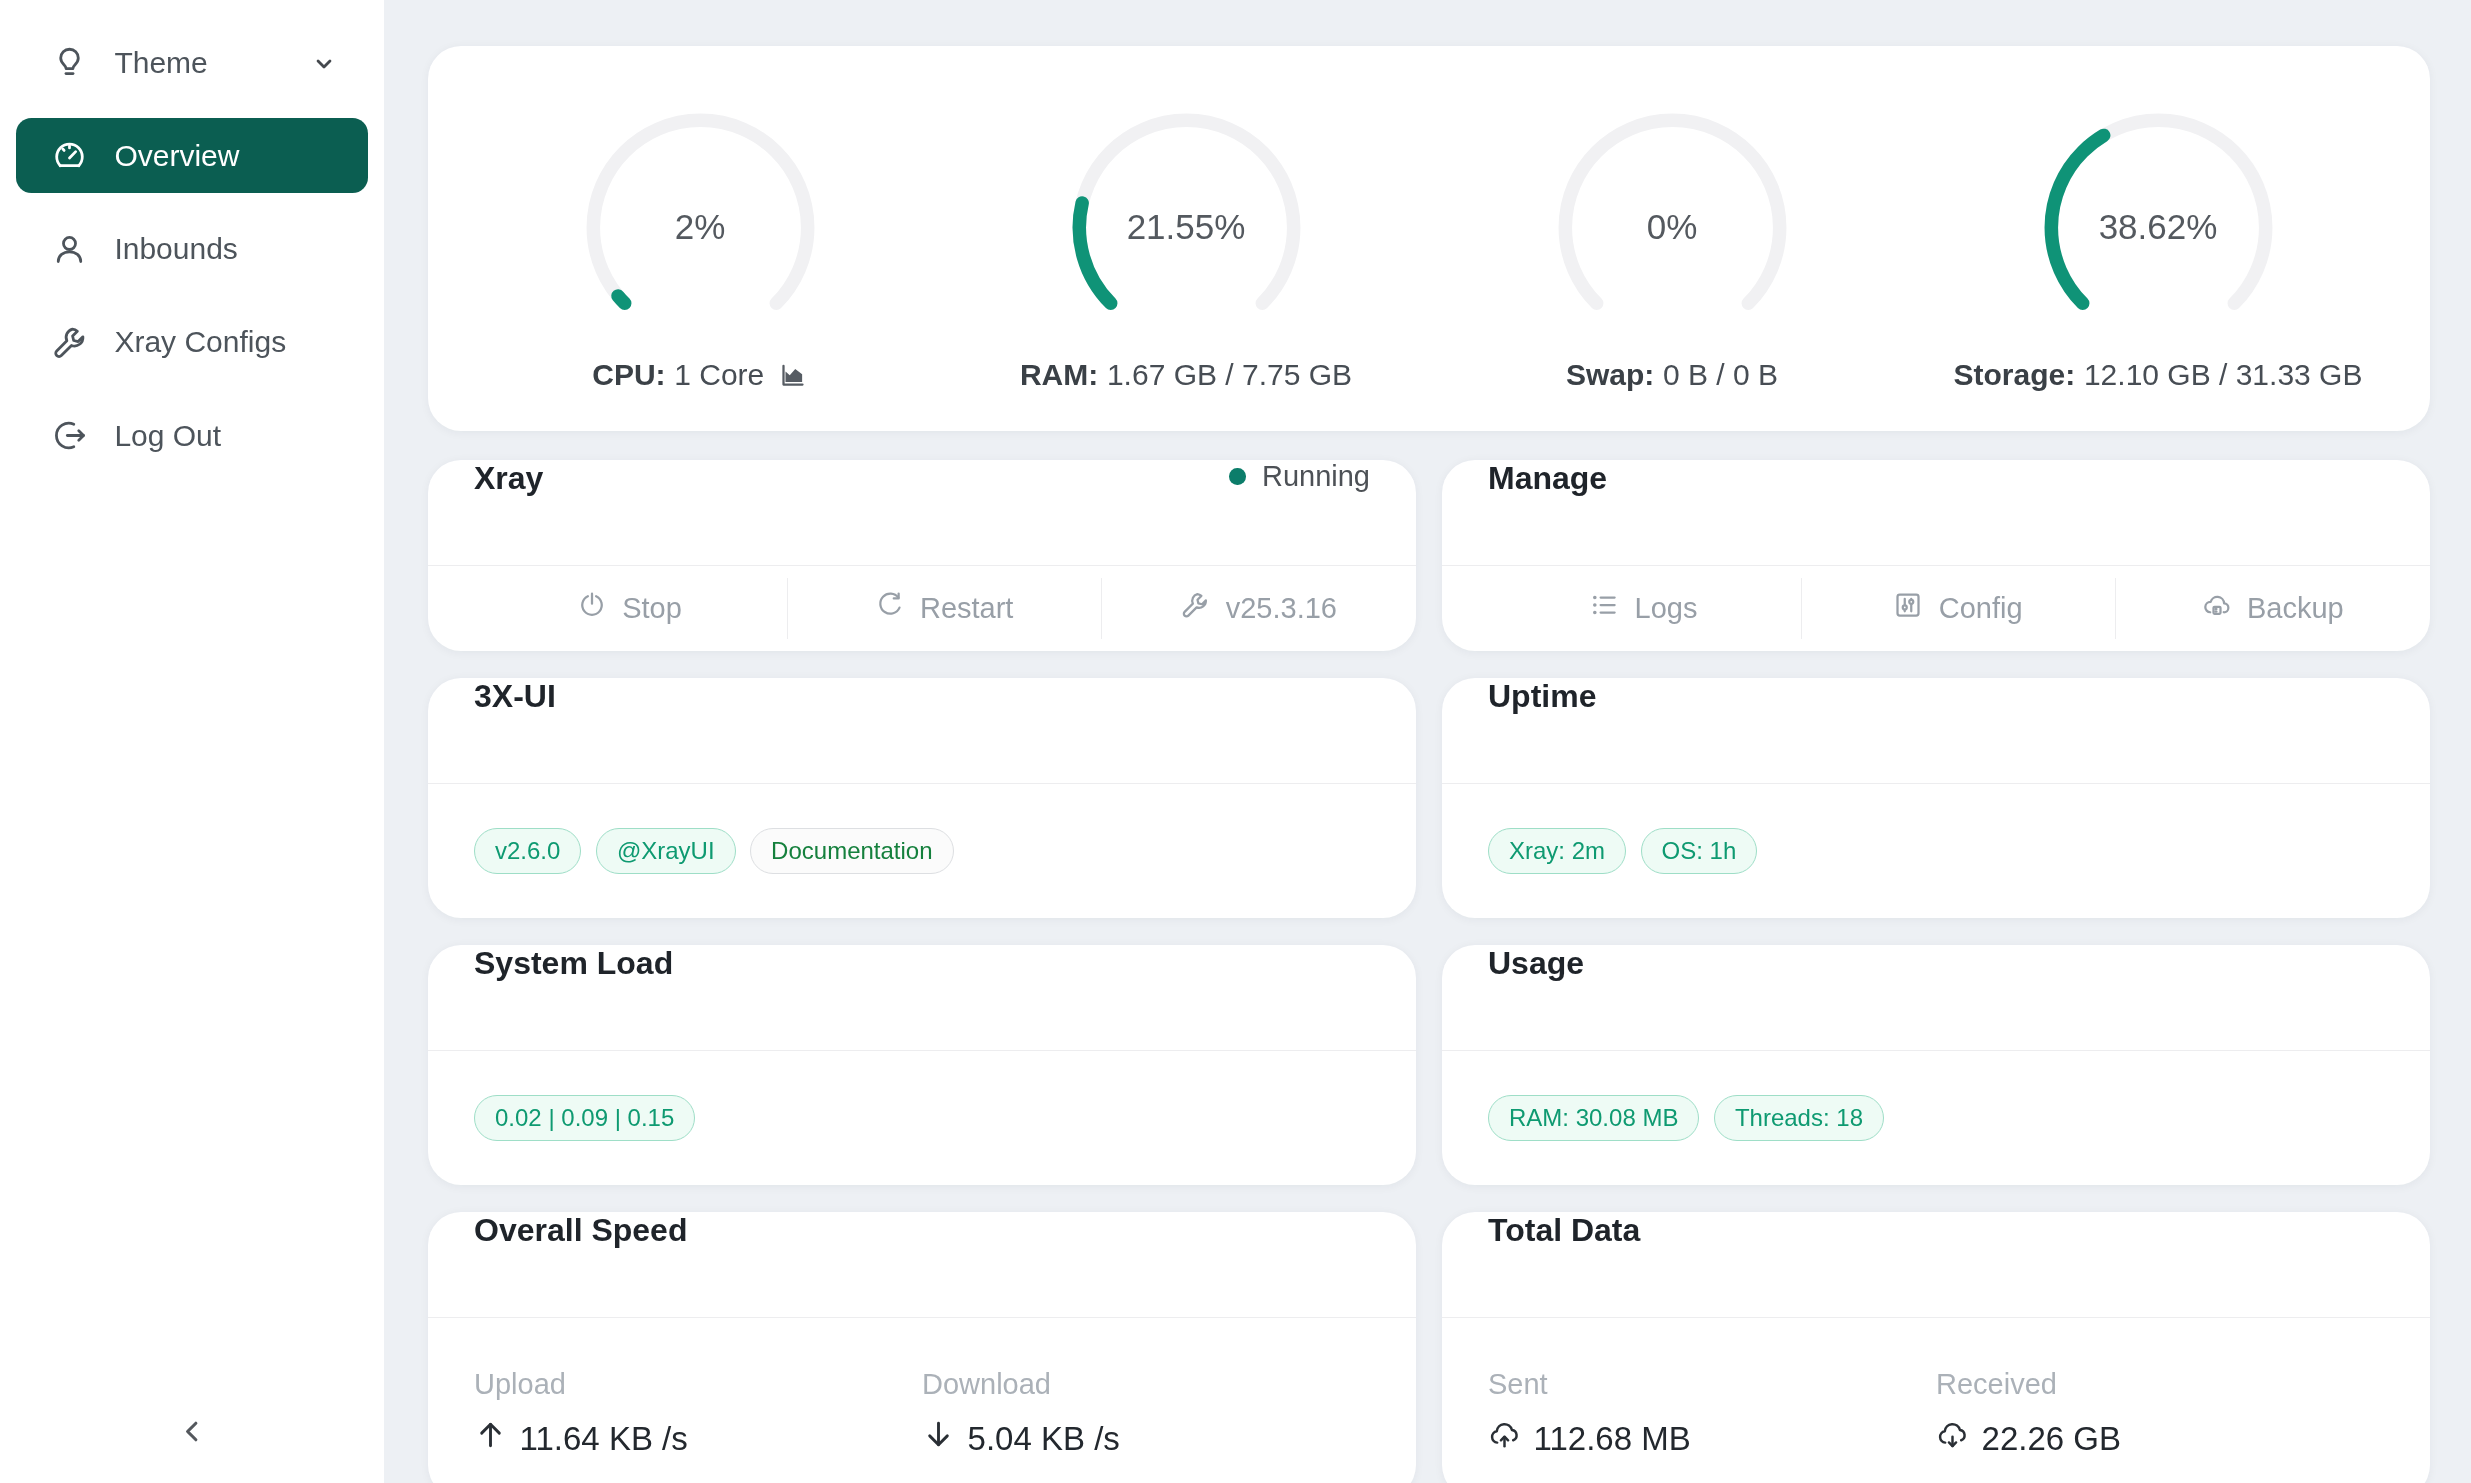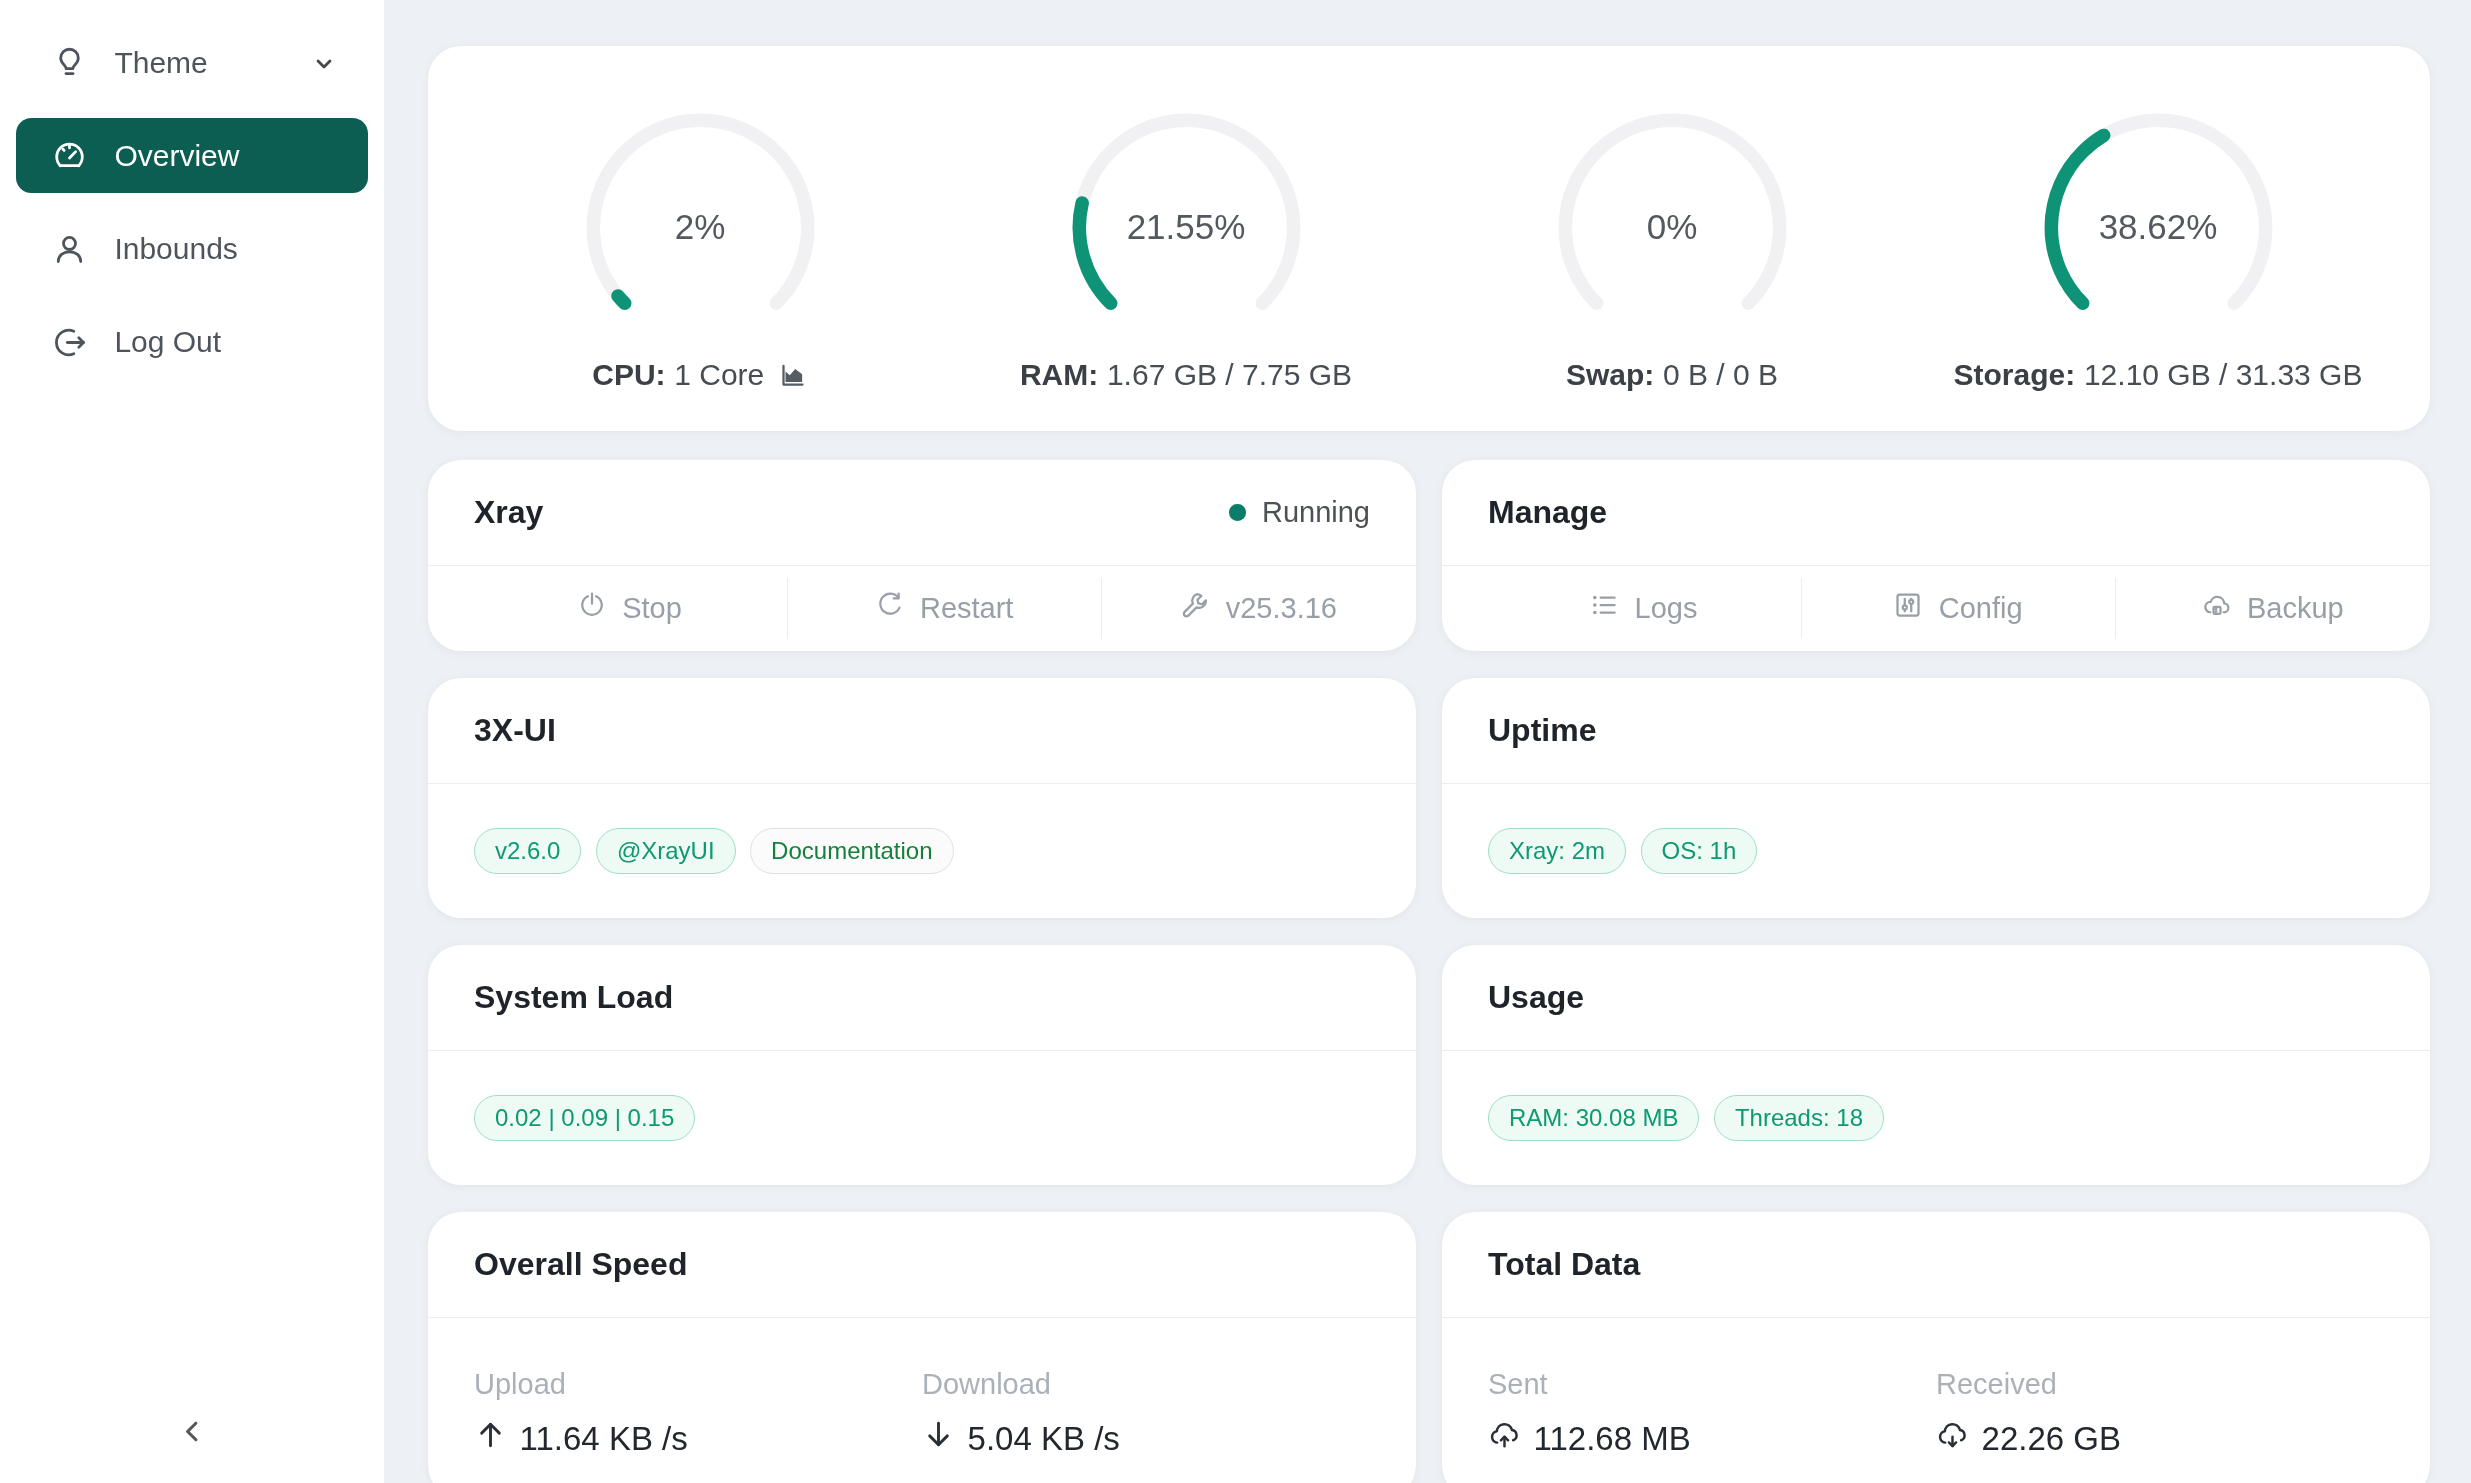--- a/index.html
+++ b/index.html
@@ -35,21 +35,21 @@
   .gauge-track{stroke:#f1f1f3;}
   .gauge-progress{stroke:var(--primary);}
   .gauge-percent{position:absolute; inset:0; display:flex; align-items:center; justify-content:center;
                  font-size:35px; color:#54595f;}
   .gauge-label{font-size:30px; color:#474d54; display:flex; align-items:center; gap:8.7px; margin-top:3.9px; white-space:nowrap;}
   .gauge-label b{font-weight:700; color:#3a4046;}
   .chart-icon{width:30px; height:30px; color:#565c63; margin-left:4.8px; cursor:pointer;}
 
   
   .grid{display:grid; grid-template-columns:1fr 1fr; column-gap:26px; row-gap:27px; margin-top:29px;}
-  .card-head{height:106px; padding:0 46px; display:flex; align-items:center; justify-content:space-between;
+  .card-head{height:106px; padding:0 46px; display:flex; align-items:flex-start; justify-content:space-between;
              border-bottom:1px solid #ededef;}
   .card-title{font-size:32px; font-weight:700; color:#1f242a;}
   .status{display:flex; align-items:center; gap:16.4px; font-size:29px; color:#4d5156;}
   .status-dot{width:16.4px; height:16.4px; border-radius:50%; background:var(--primary-dark);}
 
   .card-actions{height:85px; display:flex; align-items:stretch;margin-left:44px;}
   .action{flex:1; display:flex; align-items:center; justify-content:center; gap:15.4px;
           color:#989fa7; font-size:29px; cursor:pointer; position:relative;}
   .action + .action::before{content:""; position:absolute; left:0; top:11.6px; bottom:11.6px; width:1px; background:#ededef;}
   .action svg{width:30px; height:30px; flex:none;}
@@ -107,20 +107,28 @@
         <span class="mi-icon">
           <svg viewBox="0 0 24 24" class="icon-stroke">
               <circle cx="12" cy="8.1" r="3.9"></circle>
               <path d="M4.7 19.8c0-3.9 3.3-6.3 7.3-6.3s7.3 2.4 7.3 6.3"></path>
             </svg>
         </span>
         <span class="mi-label">Inbounds</span>
       </div>
 
 
+      <div class="menu-item">
+        <span class="mi-icon">
+          <svg viewBox="0 0 24 24" class="icon-stroke">
+              <path d="M13.9 3.3a5.5 5.5 0 0 0-3.6 7.6l-6.6 6.6a2.1 2.1 0 0 0 3 3l6.6-6.6a5.5 5.5 0 0 0 7.4-5.6l-3.1 3.1-2.9-.7-.7-2.9 3.1-3.1a5.5 5.5 0 0 0-3.2-1.4Z"></path>
+            </svg>
+        </span>
+        <span class="mi-label">Xray Configs</span>
+      </div>
 
       <div class="menu-item">
         <span class="mi-icon">
           <svg viewBox="0 0 24 24" class="icon-stroke">
               <path d="M14.8 4.7a8 8 0 1 0 0 14.6"></path>
               <path d="M10.6 12H21"></path>
               <path d="M18 8.9 21.1 12 18 15.1"></path>
             </svg>
         </span>
         <span class="mi-label">Log Out</span>

